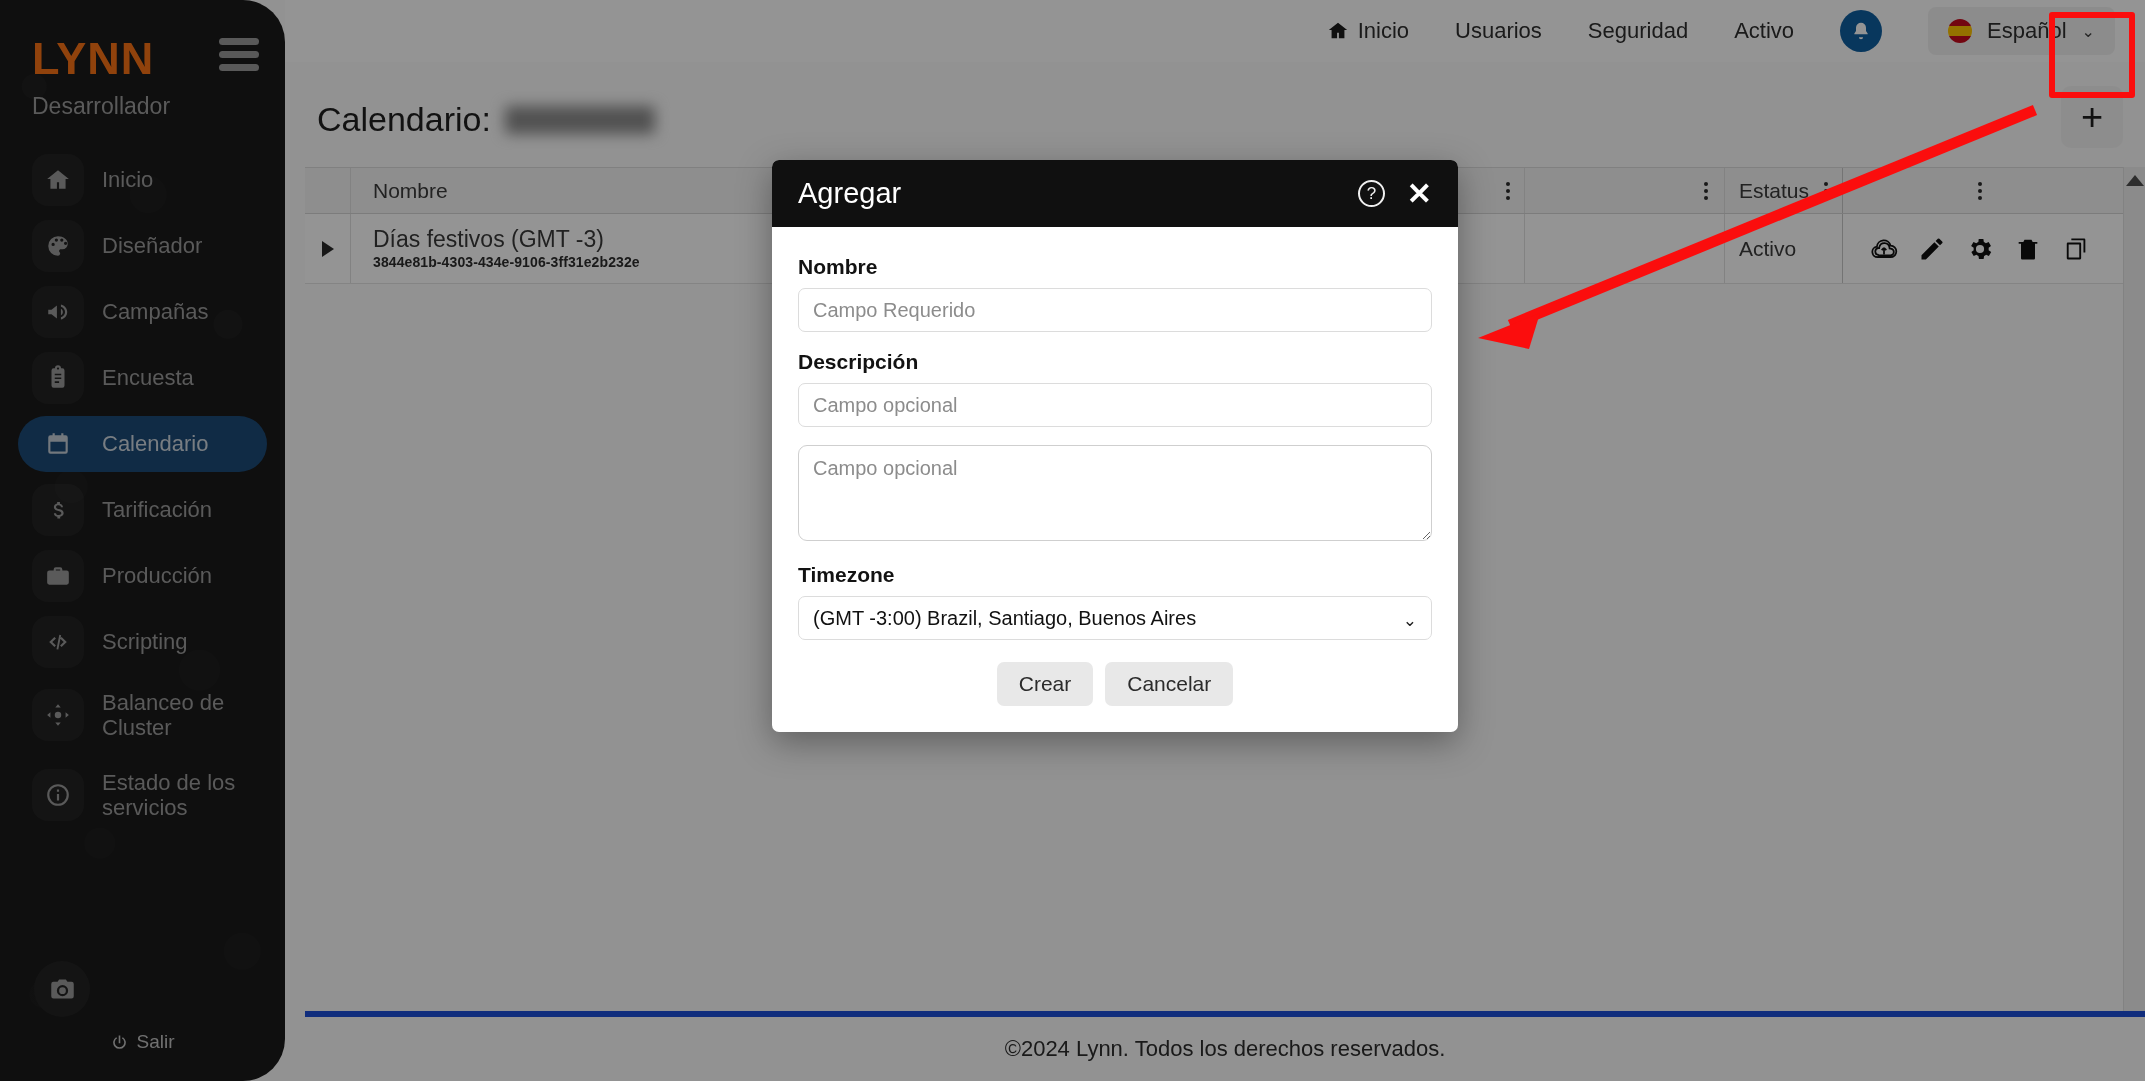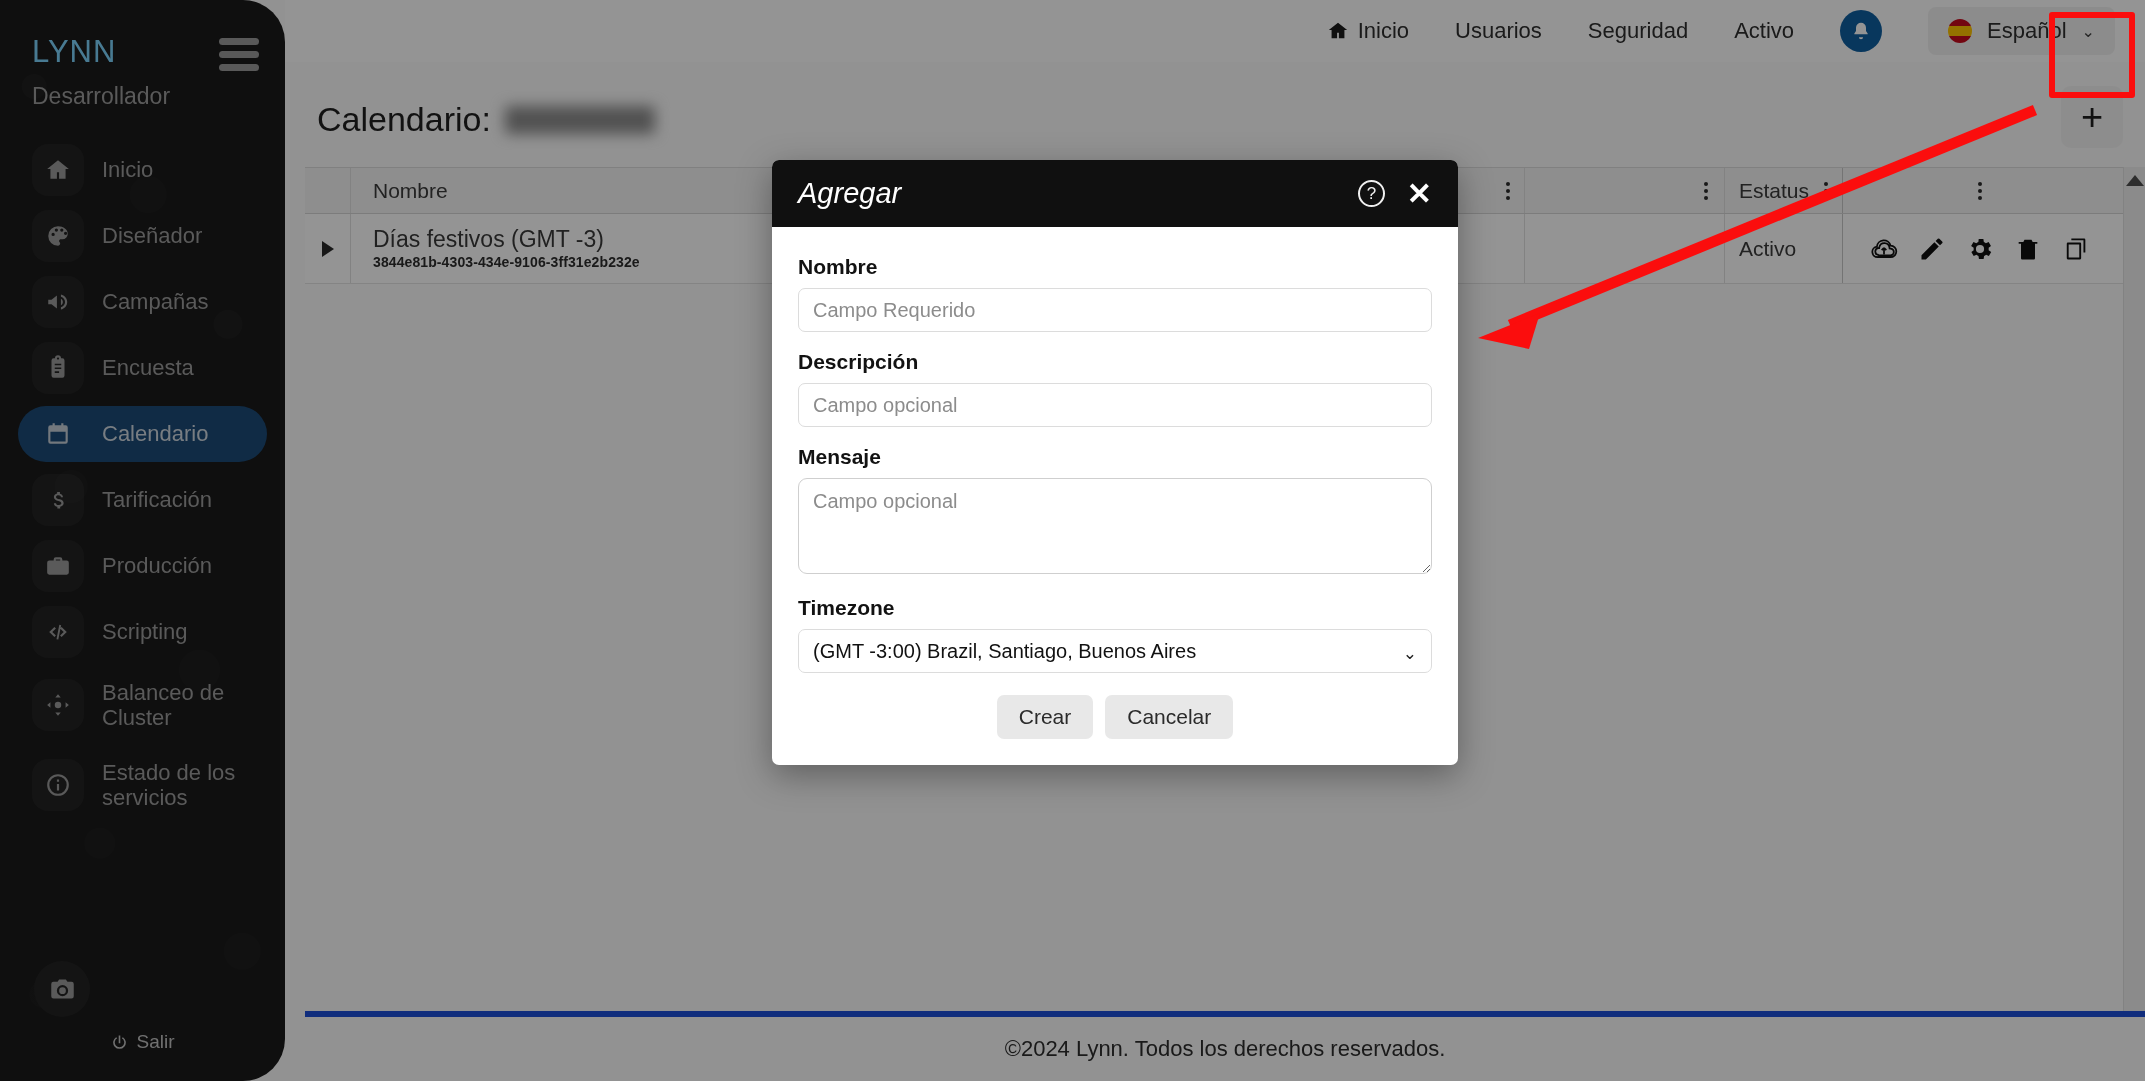--- a/index.html
+++ b/index.html
@@ -48,24 +48,24 @@
   }
 
   .sidebar-head {
     position: relative;
     padding: 28px 26px 0 32px;
     display: flex;
     align-items: flex-start;
     justify-content: space-between;
   }
   .brand-logo {
-    font-size: 31px;
+    font-size: 45px;
     letter-spacing: 1px;
-    color: #7dd3fc;
-    font-weight: 400;
+    color: #f97316;
+    font-weight: 700;
     line-height: 1;
     padding-top: 8px;
   }
   .hamburger {
     display: flex;
     flex-direction: column;
     gap: 6px;
     padding-top: 10px;
     cursor: pointer;
   }
@@ -313,21 +313,21 @@
     box-shadow: 0 10px 34px rgba(0,0,0,.35);
     z-index: 25;
     overflow: hidden;
   }
   .modal-head {
     height: 67px;
     background: #101010;
     display: flex; align-items: center; justify-content: space-between;
     padding: 0 26px 0 26px;
   }
-  .modal-title { font-size: 29px; color: #ffffff; font-style: italic; }
+  .modal-title { font-size: 29px; color: #ffffff; }
   .modal-head-ic { display:flex; align-items:center; gap:22px; }
   .ic-help {
     width: 27px; height: 27px; border-radius: 50%;
     border: 2px solid #efefef; color: #efefef;
     font-size: 17px; display:flex; align-items:center; justify-content:center;
     cursor:pointer;
   }
   .ic-close { font-size: 30px; color: #ffffff; line-height: 1; cursor: pointer; font-weight: 700; }
   .modal-body { padding: 28px 26px 26px 26px; }
   .f-label { font-size: 21px; font-weight: 700; color: #121212; margin-bottom: 9px; display:block; }
@@ -658,21 +658,20 @@
         <label class="f-label">Nombre</label>
         <input class="f-input" placeholder="Campo Requerido" style="">
       </div>
 
       <div class="f-group">
         <label class="f-label">Descripción</label>
         <input class="f-input" placeholder="Campo opcional" style="">
       </div>
 
       <div class="f-group">
-        <label class="f-label">Mensaje</label>
         <textarea class="f-area" placeholder="Campo opcional" style=""></textarea>
       </div>
 
       <div class="f-group">
         <label class="f-label">Timezone</label>
         <span class="select-wrap">
           <select class="f-select">
             <option>(GMT -3:00) Brazil, Santiago, Buenos Aires</option>
           </select>
           <span class="chev">⌄</span>

